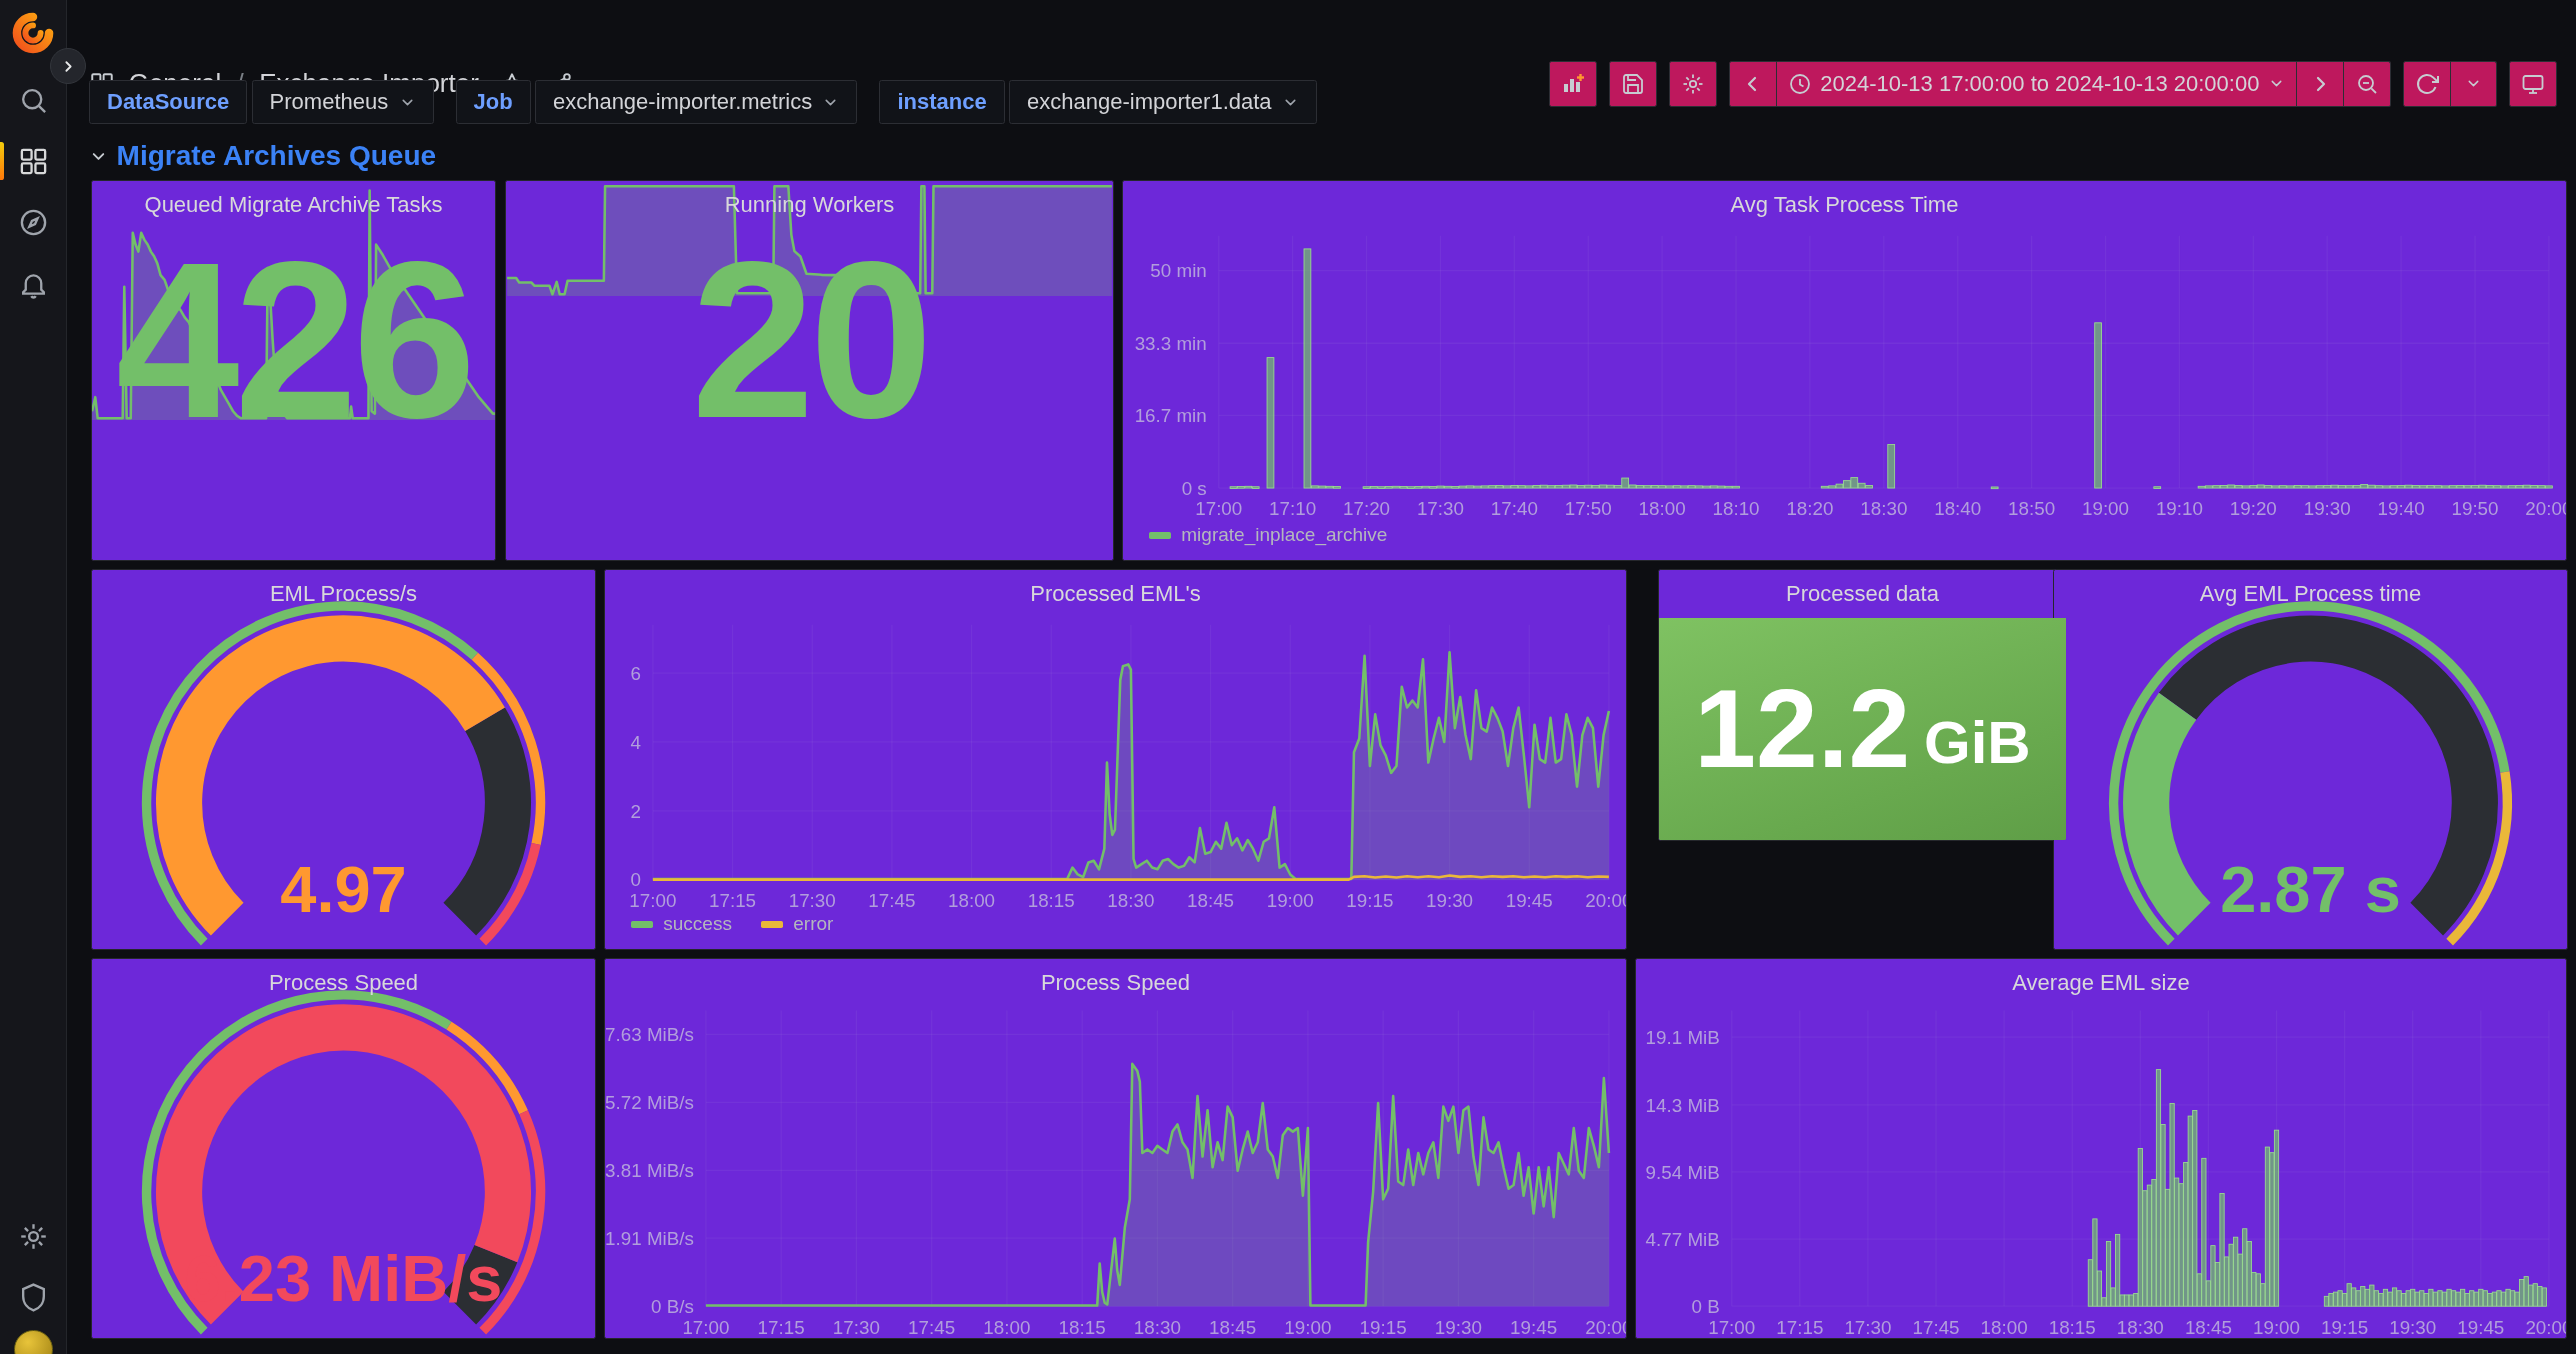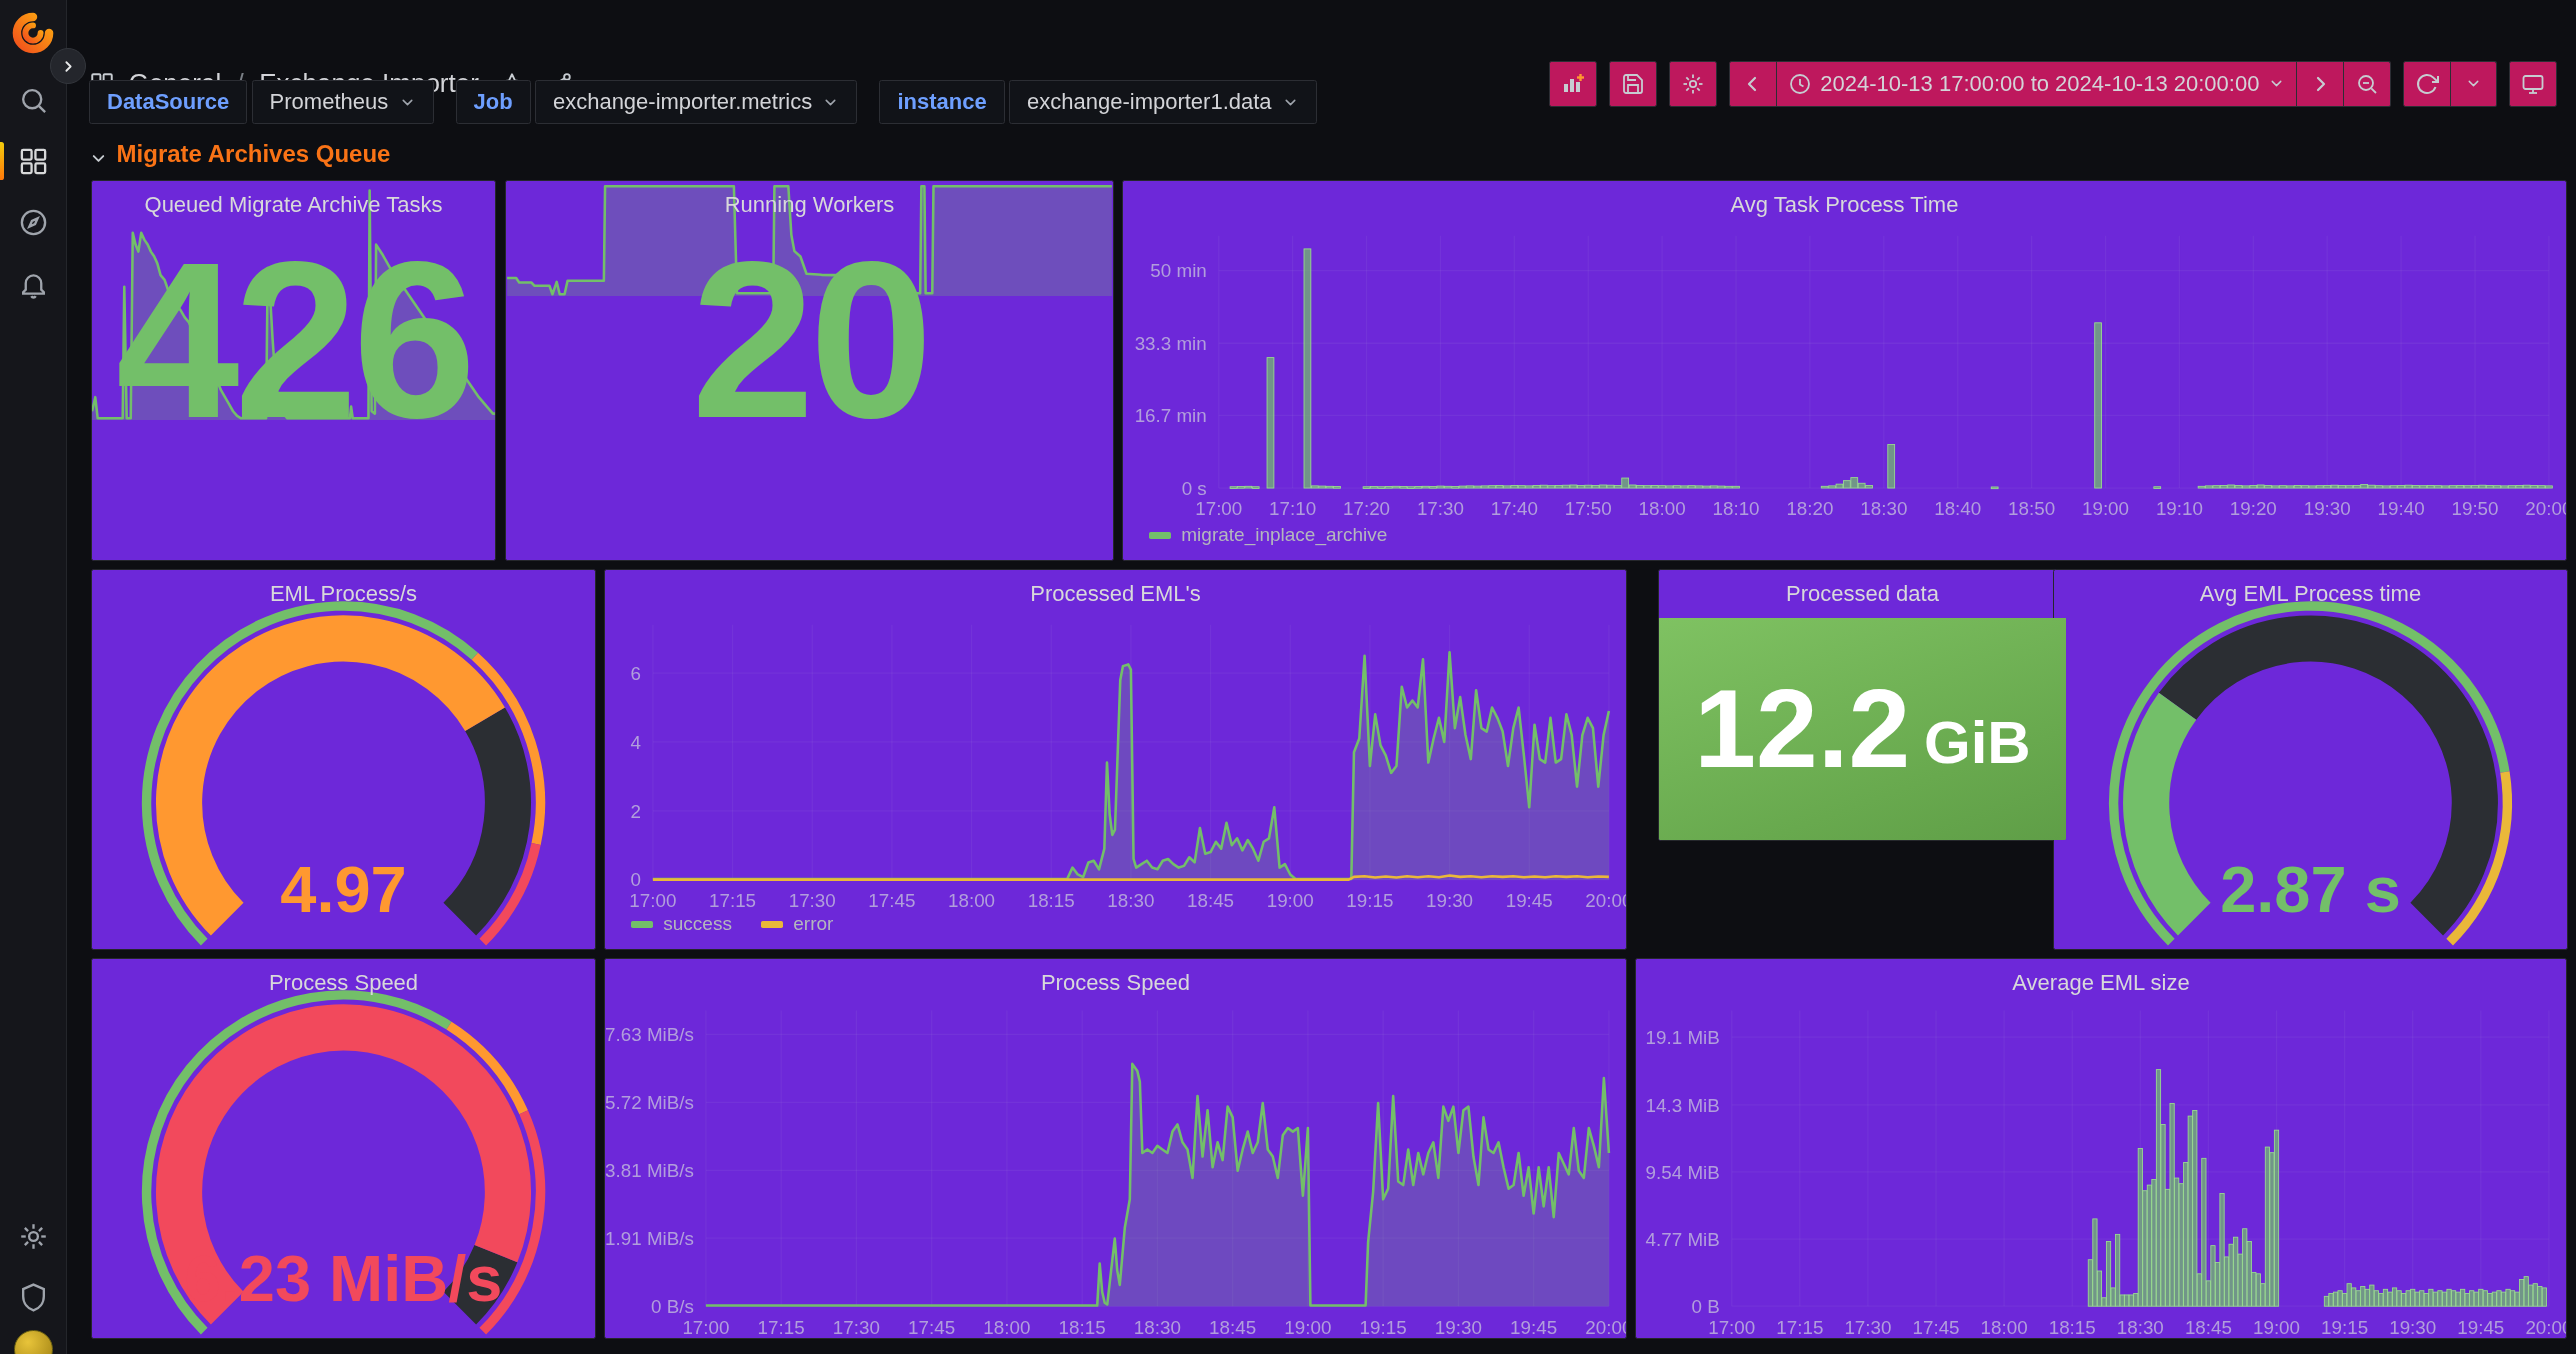--- a/index.html
+++ b/index.html
@@ -30,21 +30,21 @@
   .time-text { font-size:22px; color:#d3d4d8; white-space:nowrap; }
 
   
   .varbar { position:absolute; left:89px; top:80px; display:flex; gap:22px; align-items:center; }
   .vpair { display:flex; gap:4.3px; }
   .vchip { height:44px; display:flex; align-items:center; padding:0 17px; background:#111318; border:0.9px solid #2c2e34; border-radius:2.6px; font-size:22px; }
   .vlabel { color:#6e9fff; font-weight:700; }
   .vvalue { color:#d3d4d8; gap:10.3px; cursor:pointer; }
   .vvalue svg { width:17px; height:17px; color:#9fa4ac; }
 
-  .rowtitle { position:absolute; left:89px; top:140px; display:flex; align-items:flex-end; gap:8.6px; font-size:24px; font-weight:700; color:#f97316; cursor:pointer; }
+  .rowtitle { position:absolute; left:89px; top:140px; display:flex; align-items:center; gap:8.6px; font-size:28px; font-weight:700; color:#3b82f6; cursor:pointer; }
   .rowtitle svg { width:19px; height:19px; color:#c7ccd1; }
 
   
   .panel { position:absolute; background:#6d28d9; border:0.9px solid #25272c; border-radius:2.6px; overflow:hidden; }
   .ptitle { position:absolute; left:0; top:0; width:100%; height:48px; display:flex; align-items:center; justify-content:center; font-size:22px; font-weight:500; color:#d8d9da; z-index:3; cursor:pointer; }
   .chartbox { position:absolute; inset:0; }
   .chartbox svg { position:absolute; inset:0; width:100%; height:100%; }
   .legend { position:absolute; left:26px; bottom:13.7px; display:flex; gap:29px; align-items:center; z-index:3; }
   .lg-item { display:flex; align-items:center; gap:10.3px; cursor:pointer; }
   .lg-swatch { width:22px; height:6.8px; border-radius:1.7px; display:inline-block; }

